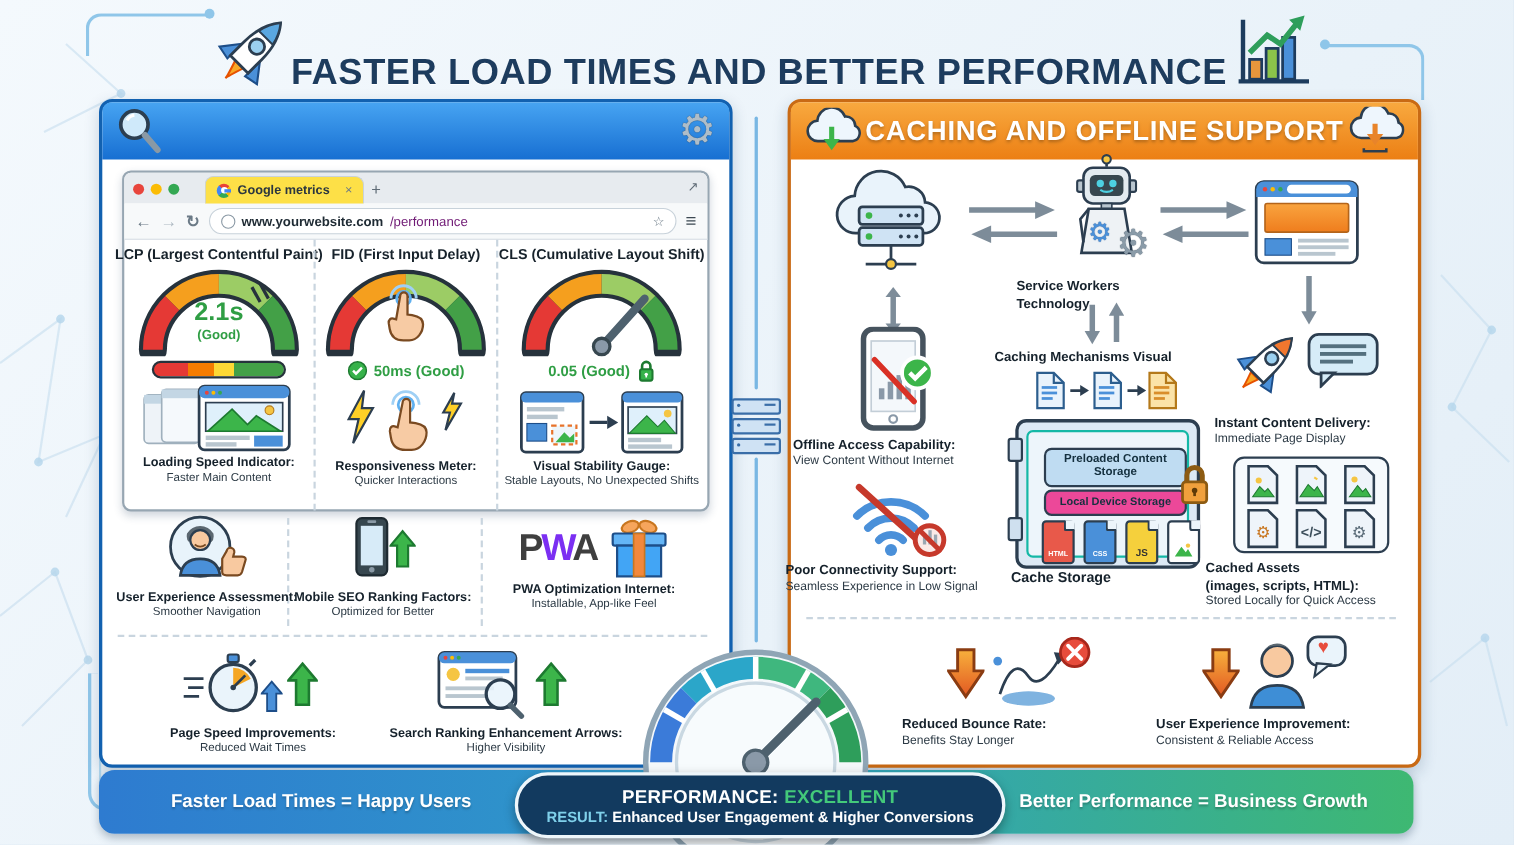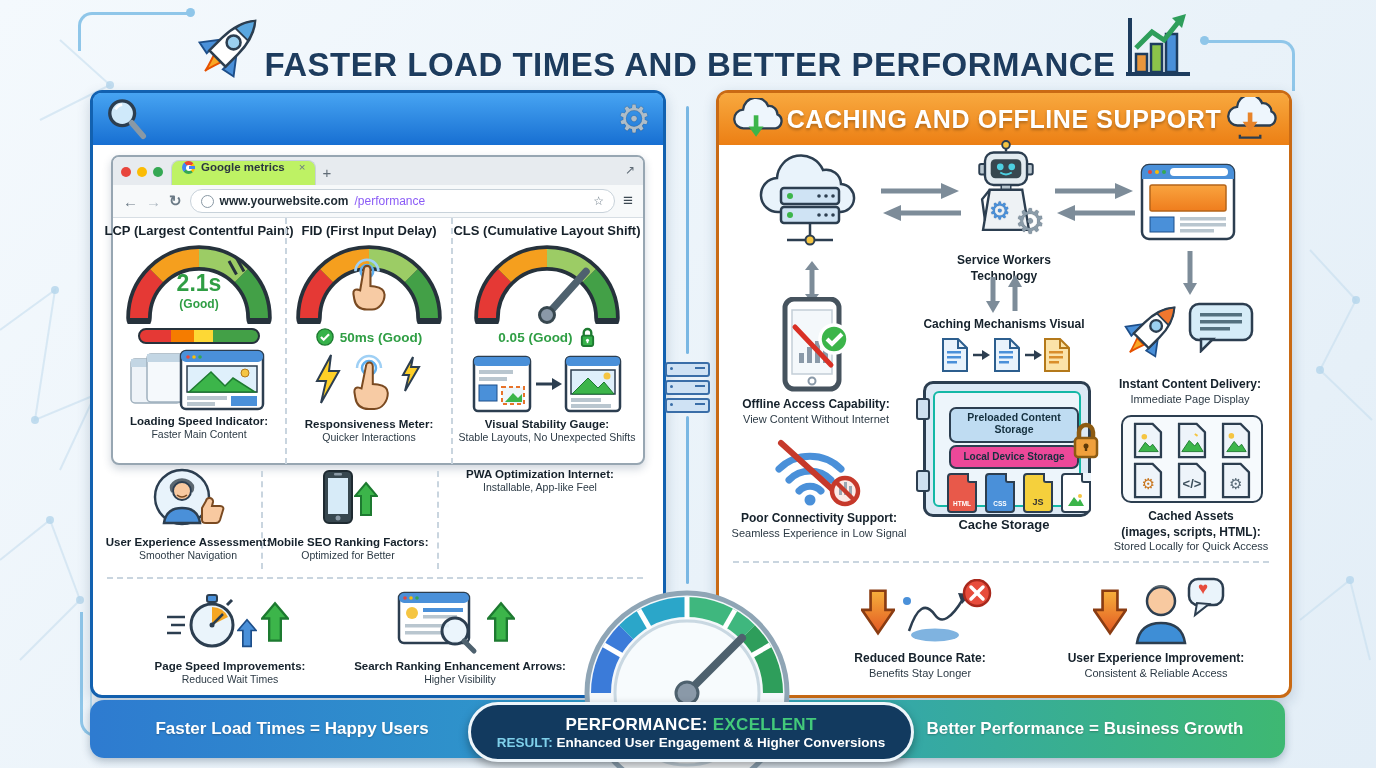--- a/index.html
+++ b/index.html
@@ -15,29 +15,29 @@
 .panel-left{left:90px;border:3px solid #1261b0}
 .panel-right{left:716px;border:3px solid #c96a14}
 .phead{display:flex;align-items:center;justify-content:space-between;height:52px;padding:0 12px;border-radius:8px 8px 0 0}
 .phead-blue{background:linear-gradient(180deg,#47a4f2,#176fd2)}
 .phead-orange{background:linear-gradient(180deg,#f8a93f,#ec7f14)}
 .ptitle{color:#fff;font-weight:bold;font-size:25px;letter-spacing:.6px;text-shadow:0 2px 3px rgba(0,0,0,.28)}
 
 .browser{position:absolute;left:18px;top:62px;width:530px;height:306px;background:#fff;border:2px solid #97a6b2;border-radius:8px;box-shadow:0 4px 8px rgba(40,70,100,.22)}
 .tabstrip{display:flex;align-items:flex-end;height:28px;background:#e7ebef;border-radius:6px 6px 0 0;padding:0 8px;gap:6px}
 .tdot{width:10px;height:10px;border-radius:50%;margin-bottom:8px}
-.tab{display:flex;gap:6px;background:#bef264;height:24px;padding:0 10px;border:1px solid #c8d2da;border-bottom:none;border-radius:8px 8px 0 0;font-size:11.5px;color:#2b3640;margin-left:2px}
+.tab{display:flex;align-items:center;gap:6px;background:#fde047;height:24px;padding:0 10px;border:1px solid #c8d2da;border-bottom:none;border-radius:8px 8px 0 0;font-size:11.5px;color:#2b3640;margin-left:17px}
 .glogo{position:relative;width:13px;height:13px;border-radius:50%;background:conic-gradient(from -40deg,#ea4335 0 90deg,#fbbc05 90deg 180deg,#34a853 180deg 270deg,#4285f4 270deg 360deg)}
 .glogo::after{content:"";position:absolute;inset:3.5px;background:#fff;border-radius:50%}
 .glogo::before{content:"";position:absolute;right:0;top:5px;width:6px;height:3px;background:#4285f4;z-index:2}
 .addrbar{display:flex;align-items:center;height:32px;background:#f7f9fa;border-bottom:1px solid #d7dee4;padding:0 10px;gap:8px}
 .navg{color:#6b7a86;font-size:15px;font-weight:bold}
 .urlpill{flex:1;display:flex;align-items:center;gap:6px;height:22px;background:#fff;border:1px solid #c8d2da;border-radius:12px;padding:0 10px;font-size:12px}
 .globe{width:11px;height:11px;border:1.5px solid #8a99a5;border-radius:50%}
-.uhost{color:#1e2a33;font-weight:bold}.upath{color:#8b5cf6}
+.uhost{color:#1e2a33;font-weight:bold}.upath{color:#701a75}
 .bcontent{display:flex;height:246px}
 .bcol{position:relative;display:flex;flex-direction:column;align-items:center;padding-top:5px}
 .bcol+.bcol{border-left:2px dashed #c9d5df}
 .c1{width:172px}.c2{width:164px}.c3{width:188px}
 .m-head{font-size:13px;font-weight:bold;color:#17222b;white-space:nowrap;margin-bottom:2px}
 .gwrap{position:relative;width:150px;height:84px}
 .gval{position:absolute;left:0;right:0;top:30px;text-align:center;font-size:23px;font-weight:bold;color:#2f9e44}
 .ggood{position:absolute;left:0;right:0;top:57px;text-align:center;font-size:12px;font-weight:bold;color:#2f9e44}
 .lcpbar{width:118px;height:12px;border:2px solid #26323c;border-radius:8px;margin-top:4px;background:linear-gradient(90deg,#e53935 0 26%,#f57c00 26% 46%,#fdd835 46% 62%,#43a047 62% 100%)}
 .vrow{display:flex;align-items:center;gap:6px;margin-top:3px;height:20px}
@@ -49,21 +49,21 @@
 .bene{position:absolute;left:0;top:372px;width:564px;height:110px}
 .bitem{position:absolute;text-align:center}
 .vdash{position:absolute;top:378px;height:98px;border-left:2px dashed #c9d5df}
 .hdash{position:absolute;border-top:2px dashed #c9d5df}
 .impr{position:absolute;left:0;top:490px;width:564px;height:108px}
 .pwa-logo{font-size:34px;font-weight:bold;letter-spacing:-2px}
 .pwa-g{color:#3f3f3f}.pwa-w{color:#7b2ff2}
 
 .r-lt{font-size:12px;font-weight:bold;color:#15212b;white-space:nowrap;line-height:1.3}
 .r-ls{font-size:11px;color:#2c3a45;white-space:nowrap;line-height:1.2}
-.rlabel{position:absolute;text-align:center}
+.rlabel{position:absolute;}
 .cachebox{position:absolute;left:204px;top:288px;width:162px;height:130px;background:#dce9f5;border:3px solid #2c3e50;border-radius:10px}
 .cacheinner{position:absolute;inset:7px;background:#edf5fb;border:2px solid #14b8a6;border-radius:6px}
 .pillb{position:absolute;left:14px;width:126px;text-align:center;font-weight:bold;color:#15303f;border:2px solid #2c3e50;border-radius:7px}
 .pill-pre{top:14px;height:30px;font-size:10.5px;line-height:1.15;background:#bfdcf2;padding-top:2px}
 .pill-loc{top:52px;height:20px;font-size:10px;line-height:20px;background:#ec4899}
 .chiprow{position:absolute;left:12px;top:80px;display:flex;gap:8px}
 .chip{position:relative;width:26px;height:32px;border:2px solid #2c3e50;border-radius:4px;display:flex;align-items:flex-end;justify-content:center;font-size:6.5px;font-weight:bold;color:#fff;padding-bottom:4px}
 .chip::after{content:"";position:absolute;top:-2px;right:-2px;width:8px;height:8px;background:#edf5fb;border-left:2px solid #2c3e50;border-bottom:2px solid #2c3e50;border-bottom-left-radius:3px}
 .hinge{position:absolute;left:-10px;width:10px;height:18px;background:#cfe0ef;border:2px solid #2c3e50;border-radius:3px}
 .assetbox{position:absolute;left:402px;top:322px;width:142px;height:88px;border:2.5px solid #2c3e50;border-radius:10px;background:#f6fafd;display:grid;grid-template-columns:repeat(3,1fr);gap:3px;padding:5px;box-sizing:border-box}
@@ -347,20 +347,30 @@
         <rect x="8" y="4" width="28" height="52" rx="5" fill="#37474f" stroke="#1e2a31" stroke-width="2"></rect>
         <rect x="12" y="11" width="20" height="36" fill="#d7ebf8"></rect>
         <rect x="18" y="6" width="8" height="2.5" rx="1" fill="#8a99a5"></rect>
         <circle cx="22" cy="51" r="2.5" fill="#8a99a5"></circle>
         <use href="#uparr" x="38" y="8" width="24" height="48"></use>
       </svg>
       <div class="lt">Mobile SEO Ranking Factors:</div>
       <div class="ls">Optimized for Better</div>
     </div>
     <div class="bitem" style="left:342px;width:210px;top:2px">
+      <div style="display:flex;align-items:center;justify-content:center;gap:10px;height:62px">
+        <span class="pwa-logo"><span class="pwa-g">P</span><span class="pwa-w">W</span><span class="pwa-g">A</span></span>
+        <svg width="56" height="58" viewBox="0 0 56 58">
+          <ellipse cx="20" cy="10" rx="8" ry="5" fill="#f6a55c" stroke="#c8761f" stroke-width="2" transform="rotate(-20 20 10)"></ellipse>
+          <ellipse cx="36" cy="10" rx="8" ry="5" fill="#f6a55c" stroke="#c8761f" stroke-width="2" transform="rotate(20 36 10)"></ellipse>
+          <rect x="4" y="16" width="48" height="11" rx="2" fill="#64b5f6" stroke="#1d4e89" stroke-width="2"></rect>
+          <rect x="8" y="27" width="40" height="28" fill="#42a5f5" stroke="#1d4e89" stroke-width="2"></rect>
+          <rect x="23" y="16" width="10" height="39" fill="#f2883c" stroke="#c8761f" stroke-width="1.5"></rect>
+        </svg>
+      </div>
       <div class="lt">PWA Optimization Internet:</div>
       <div class="ls">Installable, App-like Feel</div>
     </div>
   </div>
 
   <div class="hdash" style="left:14px;top:484px;width:536px"></div>
 
   <div class="impr">
     <div class="bitem" style="left:17px;width:240px;top:6px">
       <svg width="130" height="66" viewBox="0 0 130 66">

